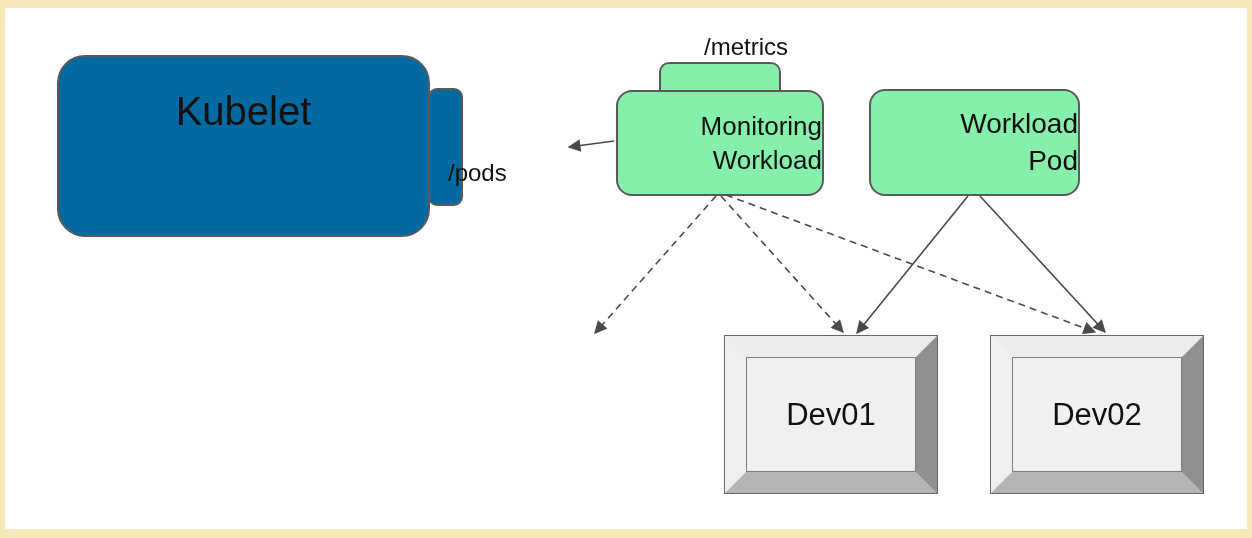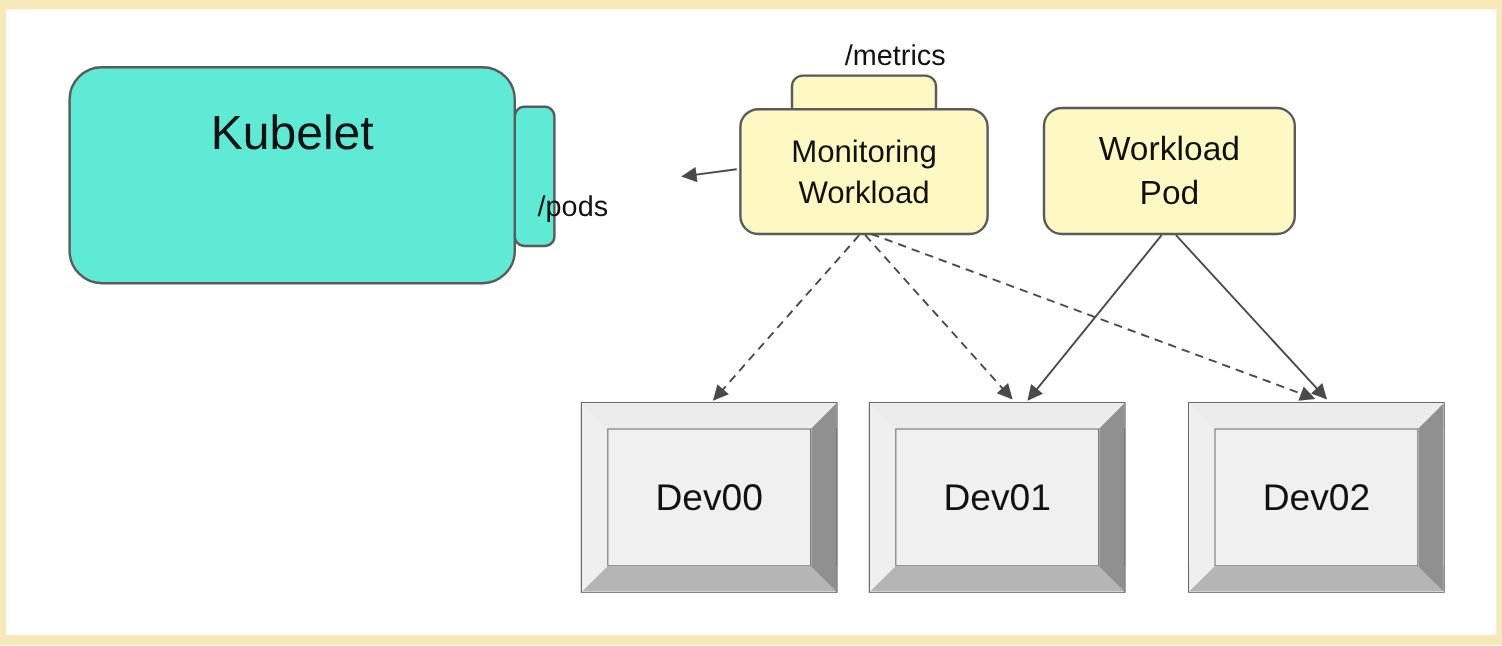--- a/index.html
+++ b/index.html
@@ -16,22 +16,22 @@
     border-width:8px 5px 9px 5px;
     pointer-events:none; z-index:40;
   }
   .node {
     position:absolute; box-sizing:border-box;
     border:2px solid #5a5a5a;
     display:flex; flex-direction:column;
     align-items:center; justify-content:center;
     text-align:center;
   }
-  .purple { background:#5eead4; }
-  .blue   { background:#fef9c3; }
+  .purple { background:#0369a1; }
+  .blue   { background:#86efac;align-items:flex-end; }
 
   .kubelet-main {
     left:57px; top:55px; width:373px; height:182px;
     border-radius:28px; z-index:3;
     justify-content:flex-start; padding-top:32px;
     font-size:40px; line-height:1.1;
   }
   .kubelet-port {
     left:428px; top:88px; width:35px; height:118px;
     border-radius:9px; z-index:2;
@@ -95,26 +95,20 @@
   <div class="node blue monitoring-main">
     <span>Monitoring</span>
     <span>Workload</span>
   </div>
 
   <div class="node blue workload-main">
     <span>Workload</span>
     <span>Pod</span>
   </div>
 
-  <div class="devbox dev0">
-    <div class="bevel"></div>
-    <div class="face">
-      <span>Dev00</span>
-    </div>
-  </div>
   <div class="devbox dev1">
     <div class="bevel"></div>
     <div class="face">
       <span>Dev01</span>
     </div>
   </div>
   <div class="devbox dev2">
     <div class="bevel"></div>
     <div class="face">
       <span>Dev02</span>

